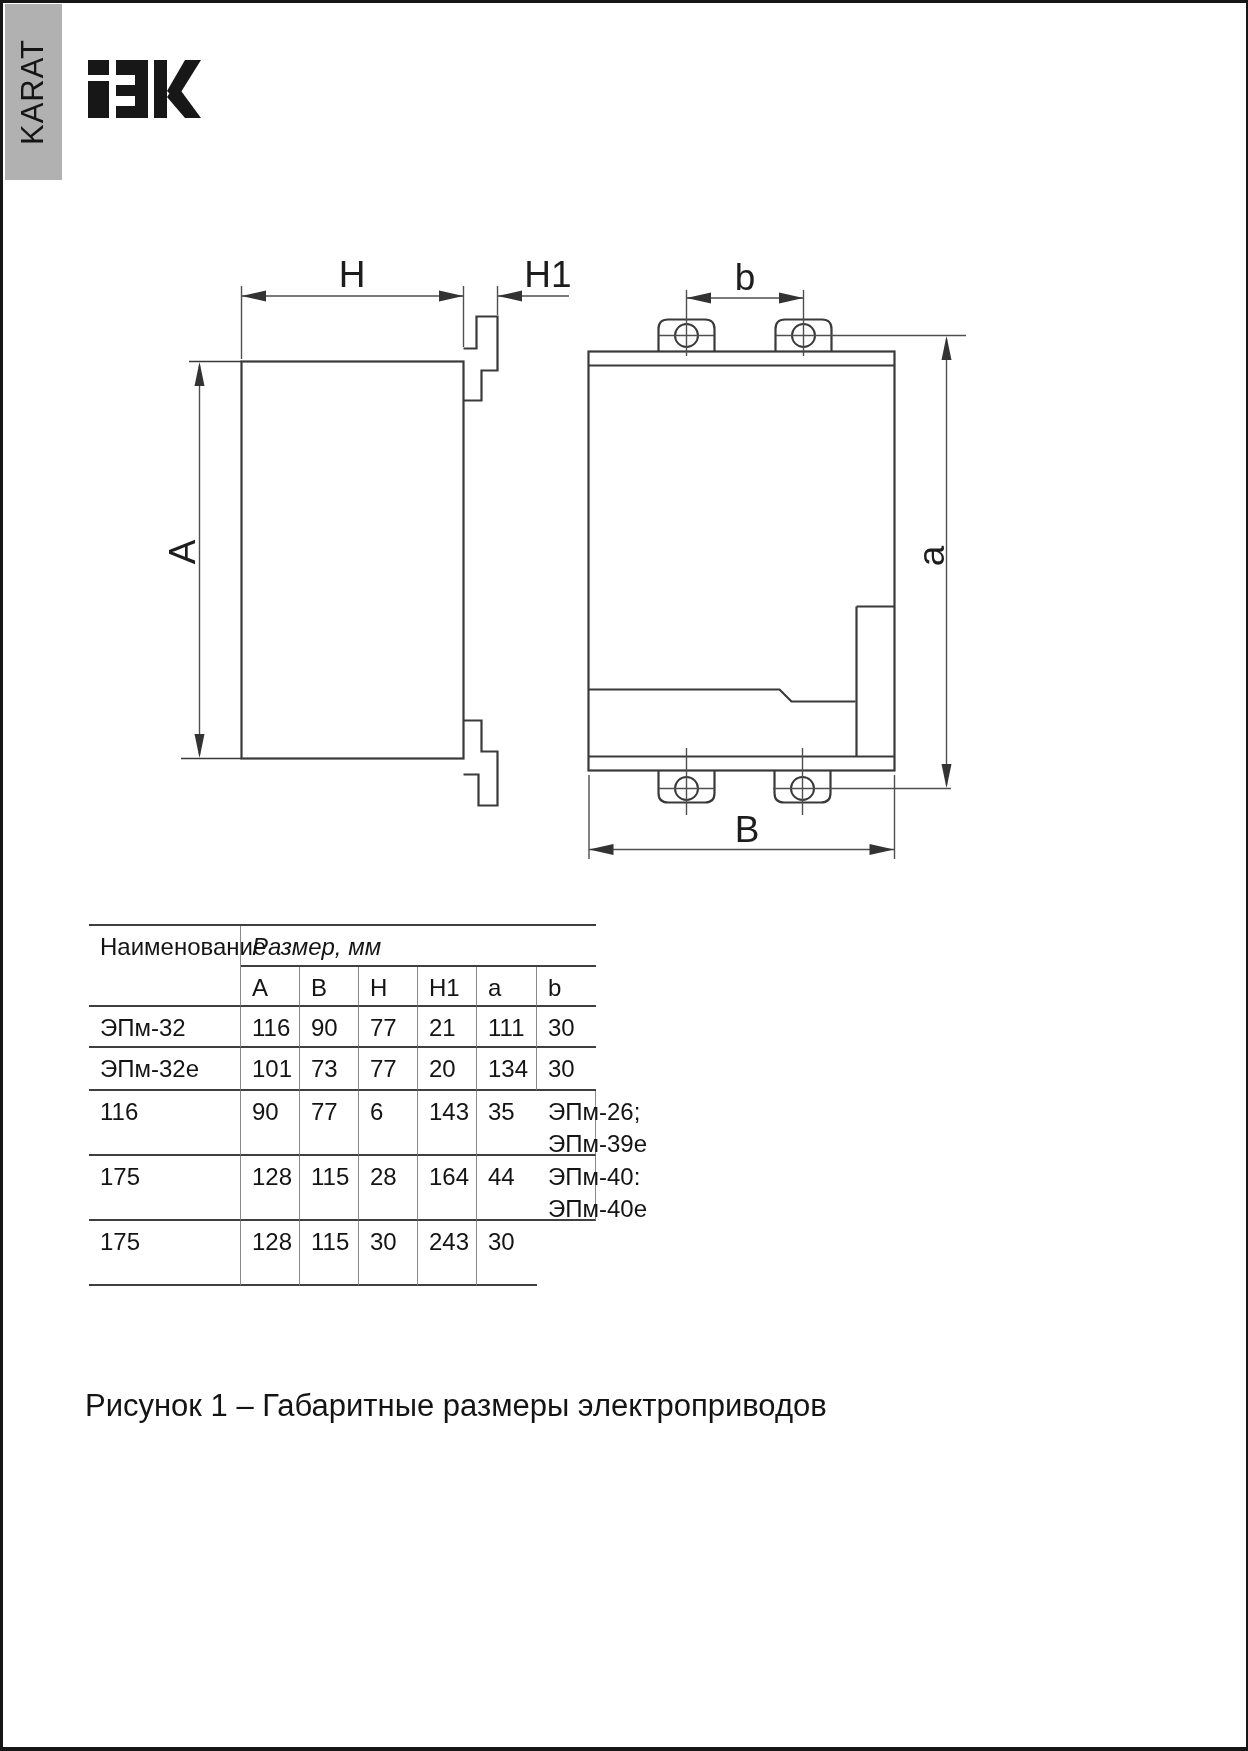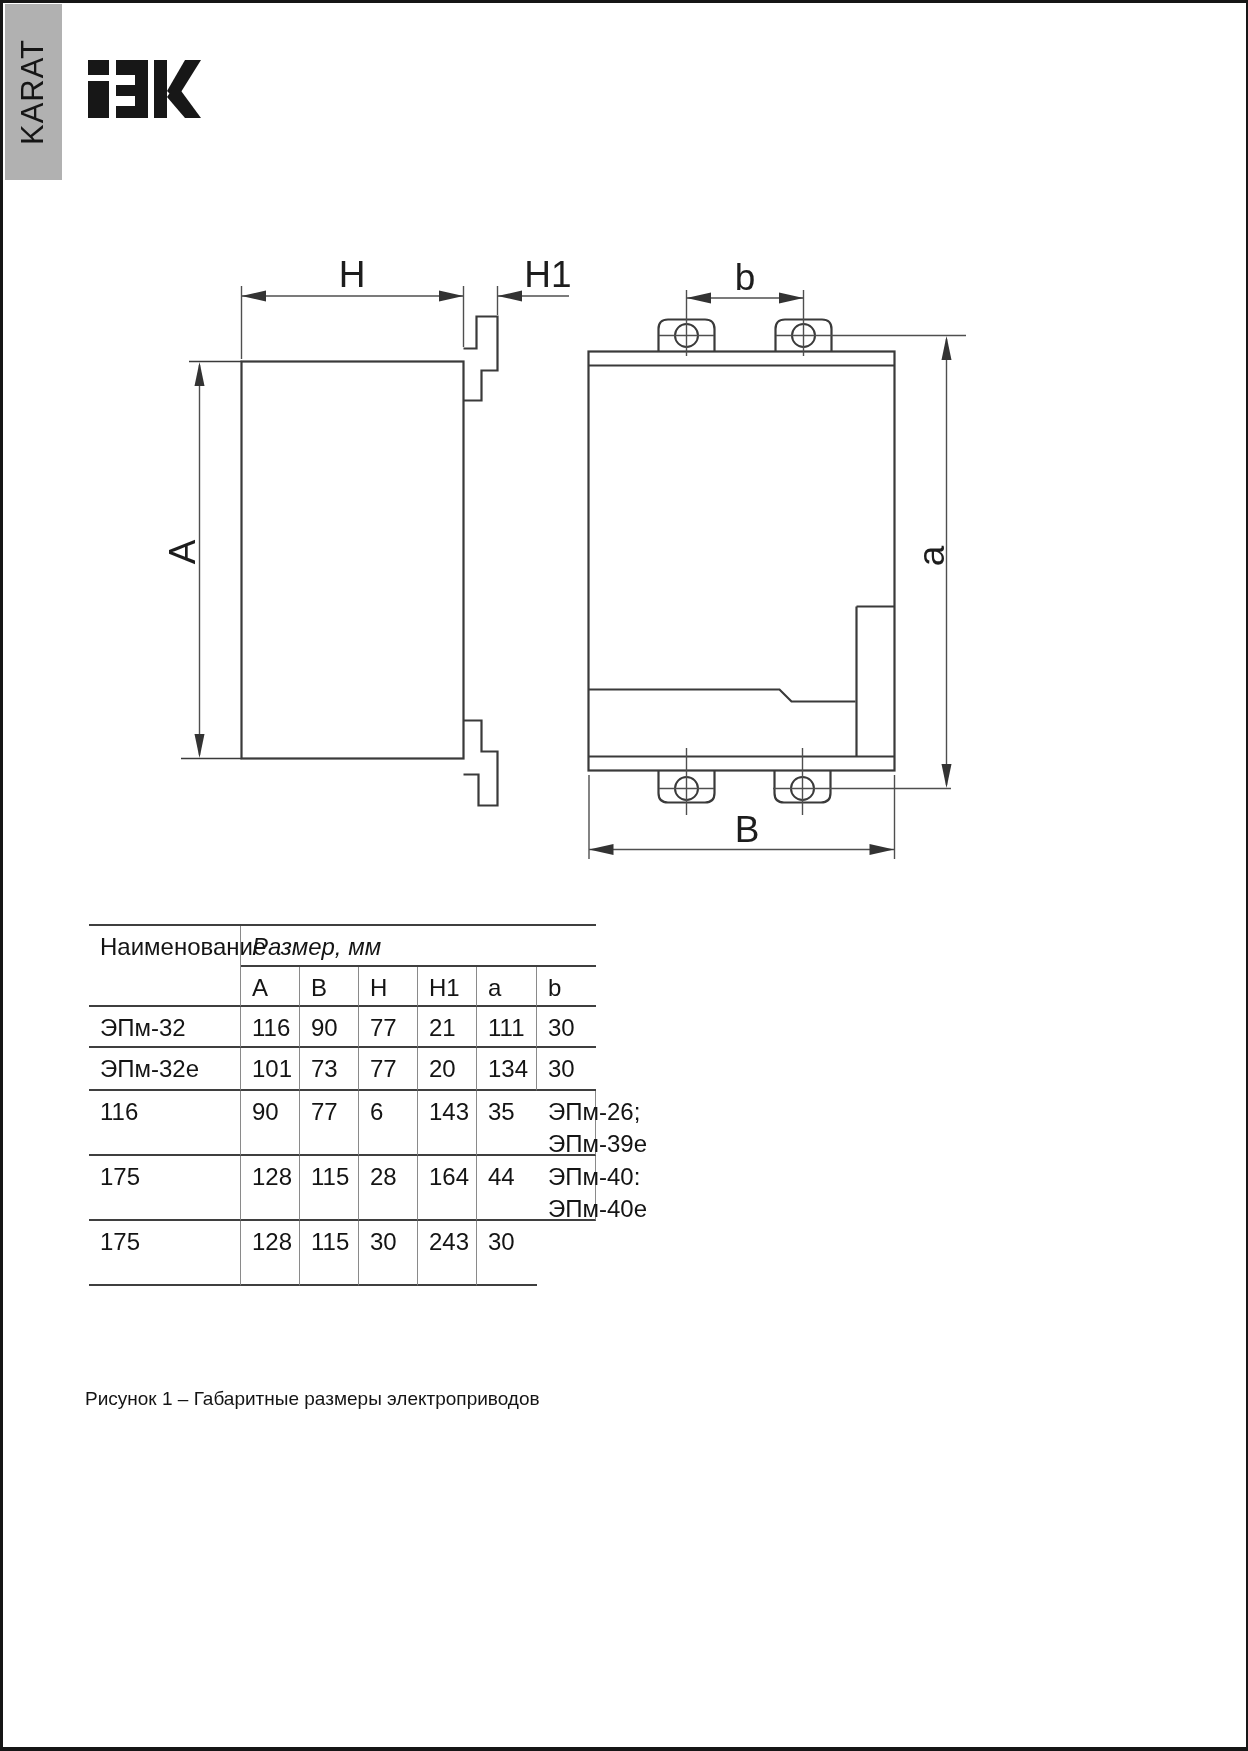--- a/index.html
+++ b/index.html
@@ -30,21 +30,21 @@
     grid-template-columns:152px 59px 59px 59px 59px 60px 59px;
     grid-template-rows:41px 40px 41px 43px 65px 65px 65px;
     border-top:2px solid #3f3f3f;
     font-size:24px; color:#141414; line-height:32px;
   }
   .cell { box-sizing:border-box; padding:5px 0 0 11px; border-bottom:2px solid #3f3f3f; }
   .vr { border-right:1.5px solid #8a8a8a; }
   .name-head { grid-row:1 / span 2; white-space:nowrap; overflow:visible; }
   .size-head { grid-column:2 / span 6;font-style:italic; }
   .caption {
-    position:absolute; left:82px; top:1385px; font-size:19px; color:#141414;
+    position:absolute; left:82px; top:1385px; font-size:31px; color:#141414;
   }
 </style>
 </head>
 <body>
 
 <div class="page">
 
   <div class="karat-bar">
     <div class="karat-text">KARAT</div>
   </div>

